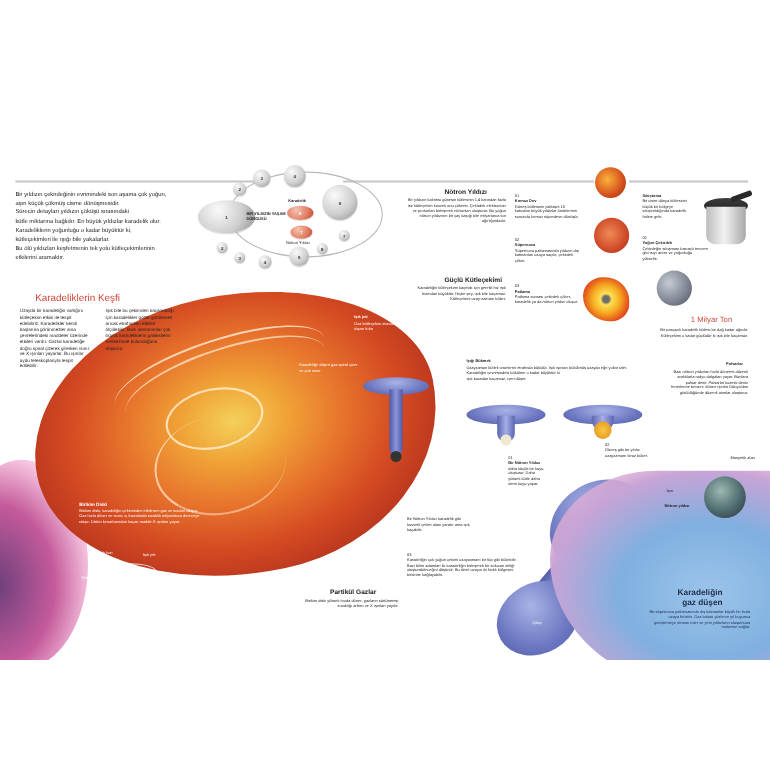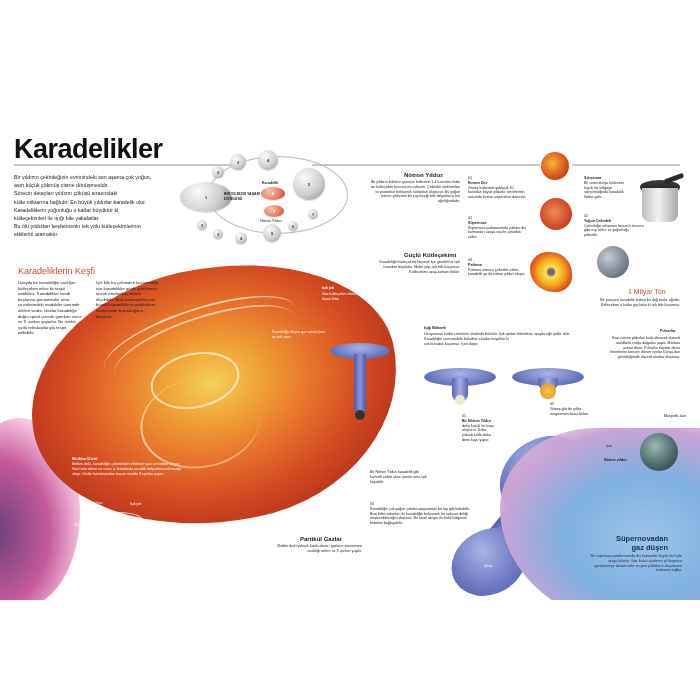--- a/index.html
+++ b/index.html
@@ -30,21 +30,20 @@
 <div class="poster">
 
   <div class="abs" style="left:-40px; top:300px; width:120px; height:190px; border-radius:50%; background: radial-gradient(ellipse at 30% 60%, #6b3f7a, #c45a9b 45%, rgba(232,140,190,0.6) 70%, rgba(255,255,255,0) 90%);"></div>
 
   <div class="disk" style="left:30px; top:150px; width:370px; height:255px; border-radius:48% 52% 45% 55% / 50% 45% 55% 50%; transform: rotate(-12deg); background: radial-gradient(ellipse at 50% 45%, #f4d05a 0%, #f0a437 18%, #e7742c 38%, #d44a22 58%, #b8361e 75%, rgba(210,90,50,0.8) 88%, rgba(255,255,255,0) 100%);"></div>
   <div class="abs" style="left:150px; top:235px; width:90px; height:55px; border-radius:50%; border:2px solid rgba(255,235,200,0.85); transform: rotate(-12deg);"></div>
   <div class="abs" style="left:100px; top:190px; width:200px; height:60px; border-radius:50%; border-top:2px solid rgba(255,235,210,0.8); transform: rotate(-18deg);"></div>
   <div class="abs" style="left:110px; top:198px; width:190px; height:60px; border-radius:50%; border-top:2px solid rgba(255,235,210,0.7); transform: rotate(-18deg);"></div>
   <div class="abs" style="left:140px; top:260px; width:120px; height:90px; border-radius:50%; border-left:2px solid rgba(255,235,210,0.7); border-bottom:2px solid rgba(255,235,210,0.5); transform: rotate(-10deg);"></div>
 
-  <div class="abs title">Karadelikler</div>
   <div class="abs rule" style="left:14px; top:46px; width:228px;"></div>
   <div class="abs rule" style="left:312px; top:46px; width:228px;"></div>
   <div class="abs rule" style="left:572px; top:46px; width:108px;"></div>
 
   <div class="abs intro">
     <p>Bir yıldızın çekirdeğinin evrimindeki son aşama çok yoğun,</p>
     <p>aşırı küçük çökmüş cisme dönüşmesidir.</p>
     <p>Sürecin detayları yıldızın çöküşü sırasındaki</p>
     <p>kütle miktarına bağlıdır. En büyük yıldızlar karadelik olur.</p>
     <p>Karadeliklerin yoğunluğu o kadar büyüktür ki,</p>
@@ -66,21 +65,21 @@
     <div class="abs tiny" style="left:80px; top:71px;">Nötron Yıldızı</div>
     <div class="abs tiny bold" style="left:44px; top:44px; width:40px;">BİR YILDIZIN YAŞAM DÖNGÜSÜ</div>
     <div class="ball" style="left:17px; top:72px; width:10px; height:10px;">2</div>
     <div class="ball" style="left:33px; top:81px; width:10px; height:10px;">3</div>
     <div class="ball" style="left:55px; top:84px; width:12px; height:12px;">4</div>
     <div class="ball" style="left:83px; top:76px; width:18px; height:18px;">5</div>
     <div class="ball" style="left:108px; top:73px; width:10px; height:10px;">6</div>
     <div class="ball" style="left:128px; top:61px; width:10px; height:10px;">7</div>
   </div>
 
-  <div class="abs sec-red h-red" style="left:18px; top:148px;">Karadeliklerin Keşfi</div>
+  <div class="abs sec-red h-red" style="left:32px; top:148px;">Karadeliklerin Keşfi</div>
   <div class="abs small" style="left:18px; top:162px; width:64px;">Uzayda bir karadeliğin varlığını kütleçekim etkisi ile tespit edebiliriz. Karadelikler kendi başlarına görünmezler ama çevrelerindeki maddeler üzerinde etkileri vardır. Gazlar karadeliğe doğru spiral çizerek girerken ısınır ve X ışınları yayarlar. Bu ışınlar uydu teleskoplarıyla tespit edilebilir.</div>
   <div class="abs small" style="left:96px; top:162px; width:64px;">Işık bile bu çekimden kaçamadığı için karadelikler gözle görülemez ancak etrafındaki etkileri ölçülebilir. Bazı astronomlar çok büyük karadeliklerin galaksilerin merkezinde bulunduğunu düşünür.</div>
 
   <div class="abs tiny white-txt bold" style="left:322px; top:168px;">Işık jeti</div>
   <div class="abs tiny white-txt" style="left:322px; top:174px; width:50px;">Gaz kütleçekim alanından dışarı fırlar</div>
   <div class="abs tiny white-txt" style="left:272px; top:212px; width:56px;">Karadeliğe düşen gaz spiral çizer ve çok ısınır</div>
   <div class="abs small white-txt bold" style="left:72px; top:338px;">Birikim Diski</div>
   <div class="abs tiny white-txt" style="left:72px; top:344px; width:112px;">Birikim diski, karadeliğin çekiminden etkilenen gaz ve tozdan oluşur. Gaz hızla döner ve ısınır; iç kısımlarda sıcaklık milyonlarca dereceye ulaşır. Diskin kenarlarından kaçan madde X ışınları yayar.</div>
   <div class="abs" style="left:92px; top:394px; width:50px; height:14px; border:1px solid rgba(255,255,255,0.8); border-radius:50%;"></div>
   <div class="abs tiny white-txt" style="left:90px; top:383px;">Işık hızı</div>
@@ -187,18 +186,18 @@
   <div class="abs" style="left:300px; top:418px; font-size:6px; font-weight:bold;">Partikül Gazlar</div>
   <div class="abs tiny" style="left:264px; top:426px; width:98px; text-align:right;">Birikim diski yüksek hızda döner; gazların sürtünmesi sıcaklığı arttırır ve X ışınları yayılır.</div>
 
   <div class="abs" style="left:500px; top:310px; width:240px; height:200px; border-radius:40% 10% 0 60%; background: radial-gradient(ellipse at 60% 55%, #9cc4ea, #7fb0e0 40%, #c7a4d6 70%, rgba(240,180,210,0.7) 85%, rgba(255,255,255,0) 100%);"></div>
   <div class="sun" style="left:640px; top:315px; width:38px; height:38px; background: radial-gradient(circle at 40% 35%, #9bb8b0, #4e6b6f 55%, #2b3138);"></div>
   <div class="abs tiny" style="left:664px; top:296px;">Manyetik alan</div>
   <div class="abs tiny" style="left:606px; top:326px;">Işın</div>
   <div class="abs tiny bold" style="left:604px; top:340px;">Nötron yıldızı</div>
 
   <div class="abs" style="left:616px; top:416px; text-align:right; font-size:7.5px; font-weight:bold; color:#1c2d4a; line-height:9px;">
-    <div>Süpernovadan</div>
+    <div>Karadeliğin</div>
     <div>gaz düşen</div>
   </div>
   <div class="abs tiny" style="left:590px; top:436px; width:92px; text-align:right; color:#1c2d4a;">Bir süpernova patlamasında dış katmanlar büyük bir hızla uzaya fırlatılır. Gaz bulutu yüzlerce yıl boyunca genişlemeye devam eder ve yeni yıldızların oluşumuna malzeme sağlar.</div>
 
 </div>
 
 </body></html>

